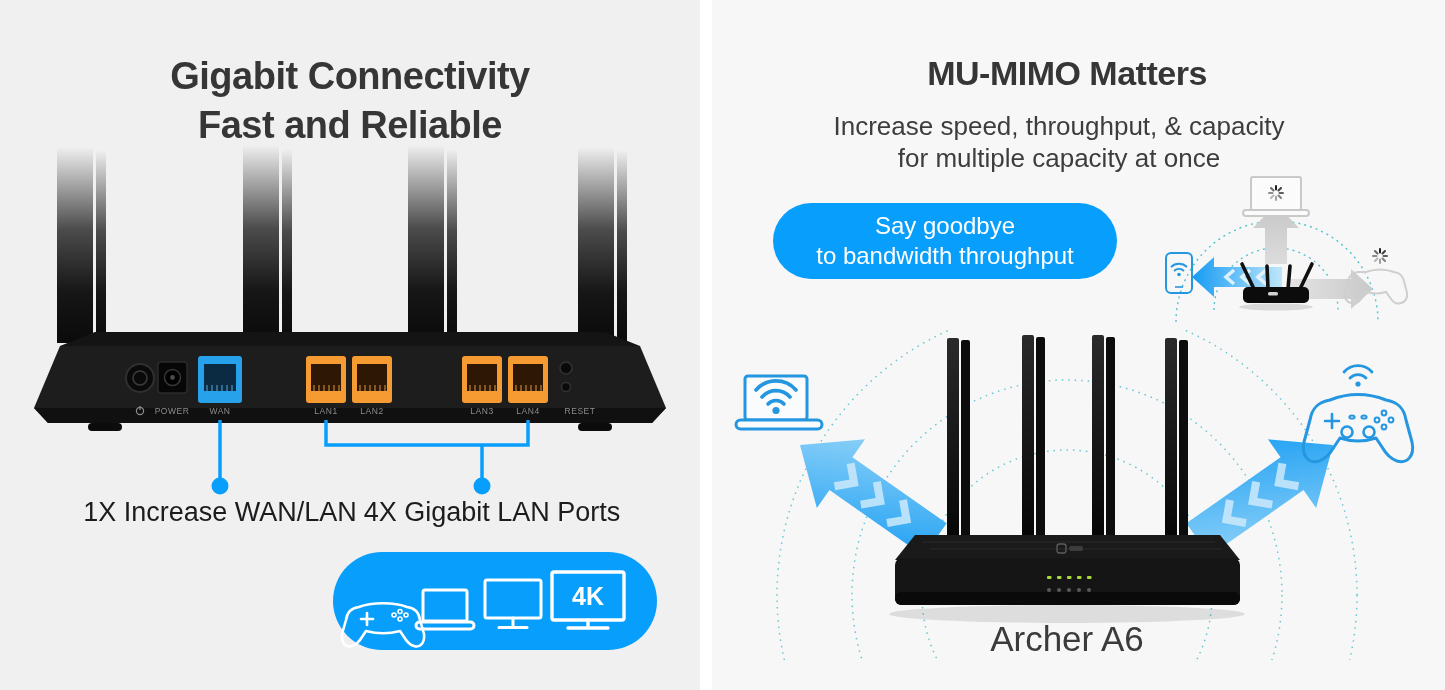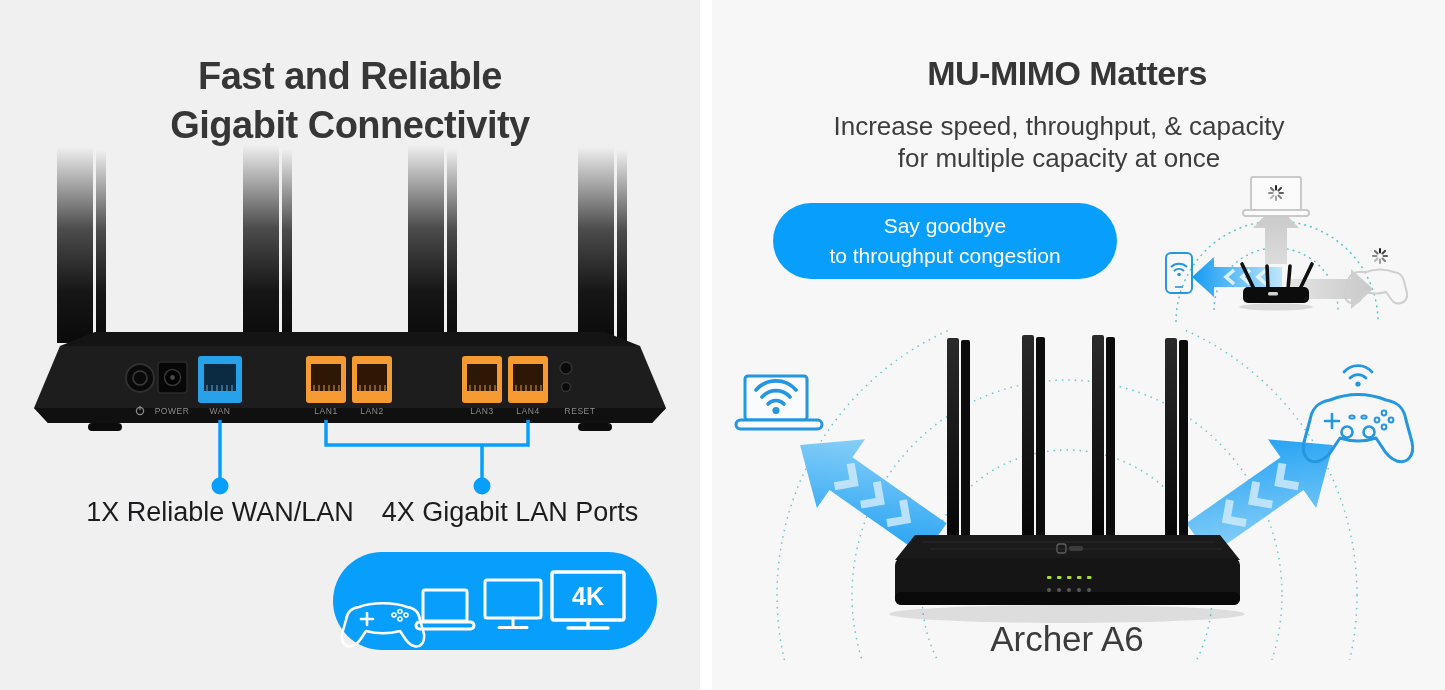--- a/index.html
+++ b/index.html
@@ -8,21 +8,21 @@
   .panel{position:absolute;top:0;height:690px;}
   #panel-left{left:0;width:700px;background:#f0f0f1;}
   #panel-right{left:712px;width:733px;background:#f7f7f8;}
   .abs{position:absolute;}
   .title{font-weight:700;color:#363636;text-align:center;letter-spacing:-0.5px;}
   #left-title{left:0;top:52px;width:700px;font-size:38px;line-height:49px;}
   #right-title{left:712px;top:50px;width:710px;font-size:34px;line-height:46px;}
   #right-subtitle{left:704px;top:110px;width:710px;font-size:26px;line-height:32px;color:#3d3d3d;text-align:center;font-weight:400;}
   .pill{background:#089efb;border-radius:60px;font-weight:bold;}
   #say-pill{left:773px;top:203px;width:344px;height:76px;display:flex;flex-direction:column;
-            justify-content:center;align-items:center;color:#ffffff;font-size:21px;line-height:30px;font-weight:400;}
+            justify-content:center;align-items:center;color:#ffffff;font-size:24px;line-height:30px;font-weight:400;}
   #devices-pill{left:333px;top:552px;width:324px;height:98px;}
   .callout-label{top:497px;font-size:27px;color:#1c1c1e;white-space:nowrap;transform:translateX(-50%);font-weight:400;}
   #product-caption{left:712px;top:619px;width:710px;text-align:center;font-size:35px;color:#3b3b3b;font-weight:400;}
   .ant{position:absolute;background:linear-gradient(180deg,rgba(140,140,140,0.0) 0%,rgba(125,125,125,0.55) 16%,#4c4c4c 42%,#161616 74%,#0a0a0a 100%);}
   svg{display:block;}
 </style>
 </head>
 <body>
 
 <div id="stage">
@@ -33,22 +33,22 @@
     <div class="ant" style="left:96px;top:150px;width:10px;height:193px;"></div>
     <div class="ant" style="left:243px;top:145px;width:36px;height:198px;"></div>
     <div class="ant" style="left:282px;top:149px;width:10px;height:194px;"></div>
     <div class="ant" style="left:408px;top:145px;width:36px;height:198px;"></div>
     <div class="ant" style="left:447px;top:149px;width:10px;height:194px;"></div>
     <div class="ant" style="left:578px;top:147px;width:36px;height:196px;"></div>
     <div class="ant" style="left:617px;top:150px;width:10px;height:193px;"></div>
   </div>
 
   <div class="abs title" id="left-title">
+    <div>Gigabit Connectivity</div>
     <div>Fast and Reliable</div>
-    <div>Gigabit Connectivity</div>
   </div>
 
   <svg class="abs" style="left:0;top:140px;" width="700" height="400" viewBox="0 0 700 400">
 
     <polygon points="95,192 605,192 640,206 60,206" fill="#141414"></polygon>
     <polygon points="60,206 640,206 666,268 652,283 48,283 34,268" fill="#1d1d1d"></polygon>
     <polygon points="34,268 666,268 652,283 48,283" fill="#101010"></polygon>
     <rect x="88" y="283" width="34" height="8" rx="4" fill="#0c0c0c"></rect>
     <rect x="578" y="283" width="34" height="8" rx="4" fill="#0c0c0c"></rect>
 
@@ -105,22 +105,22 @@
 
     <g stroke="#089efb" stroke-width="3.5" fill="none">
       <line x1="220" y1="280" x2="220" y2="338"></line>
       <path d="M326 280 V305 H528 V280"></path>
       <line x1="482" y1="305" x2="482" y2="338"></line>
     </g>
     <circle cx="220" cy="346" r="8.5" fill="#089efb"></circle>
     <circle cx="482" cy="346" r="8.5" fill="#089efb"></circle>
   </svg>
 
-  <div class="abs callout-label" style="left:220px;">1X Reliable WAN/LAN</div>
-  <div class="abs callout-label" style="left:510px;">4X Gigabit LAN Ports</div>
+  <div class="abs callout-label" style="left:220px;">1X Increase WAN/LAN</div>
+  <div class="abs callout-label" style="left:492px;">4X Gigabit LAN Ports</div>
 
   <div class="abs pill" id="devices-pill">
     <svg width="324" height="98" viewBox="0 0 324 98">
       <g stroke="#ffffff" fill="none" stroke-width="2.6" stroke-linecap="round" stroke-linejoin="round">
         <path d="M26,55 C38,50 62,50 74,55 C82,56 86,60 87,68 L91,82 C92,91 87,96 81,94 C77,93 74,90 71,85 L67,79 C56,82 44,82 33,79 L29,85 C26,90 23,93 19,94 C13,96 8,91 9,82 L13,68 C14,60 18,56 26,55 Z"></path>
         <line x1="34" y1="61" x2="34" y2="73"></line>
         <line x1="28" y1="67" x2="40" y2="67"></line>
         <circle cx="61" cy="63" r="2" stroke-width="1.6"></circle>
         <circle cx="67" cy="59.5" r="2" stroke-width="1.6"></circle>
         <circle cx="73" cy="63" r="2" stroke-width="1.6"></circle>
@@ -147,21 +147,21 @@
   <div id="panel-right" class="panel"></div>
 
   <div class="abs title" id="right-title">MU-MIMO Matters</div>
   <div class="abs" id="right-subtitle">
     <div>Increase speed, throughput, &amp; capacity</div>
     <div>for multiple capacity at once</div>
   </div>
 
   <div class="abs pill" id="say-pill">
     <div>Say goodbye</div>
-    <div>to throughput congestion</div>
+    <div>to bandwidth throughput</div>
   </div>
 
   <svg class="abs" style="left:1130px;top:160px;" width="315" height="168" viewBox="0 0 315 168">
     <defs>
       <linearGradient id="miniBlue" x1="1" y1="0" x2="0" y2="0">
         <stop offset="0" stop-color="#bfe6fb"></stop>
           <stop offset="1" stop-color="#149bf3"></stop>
       </linearGradient>
       <linearGradient id="miniGray1" x1="0" y1="1" x2="0" y2="0">
         <stop offset="0" stop-color="#dcdcdc"></stop>

